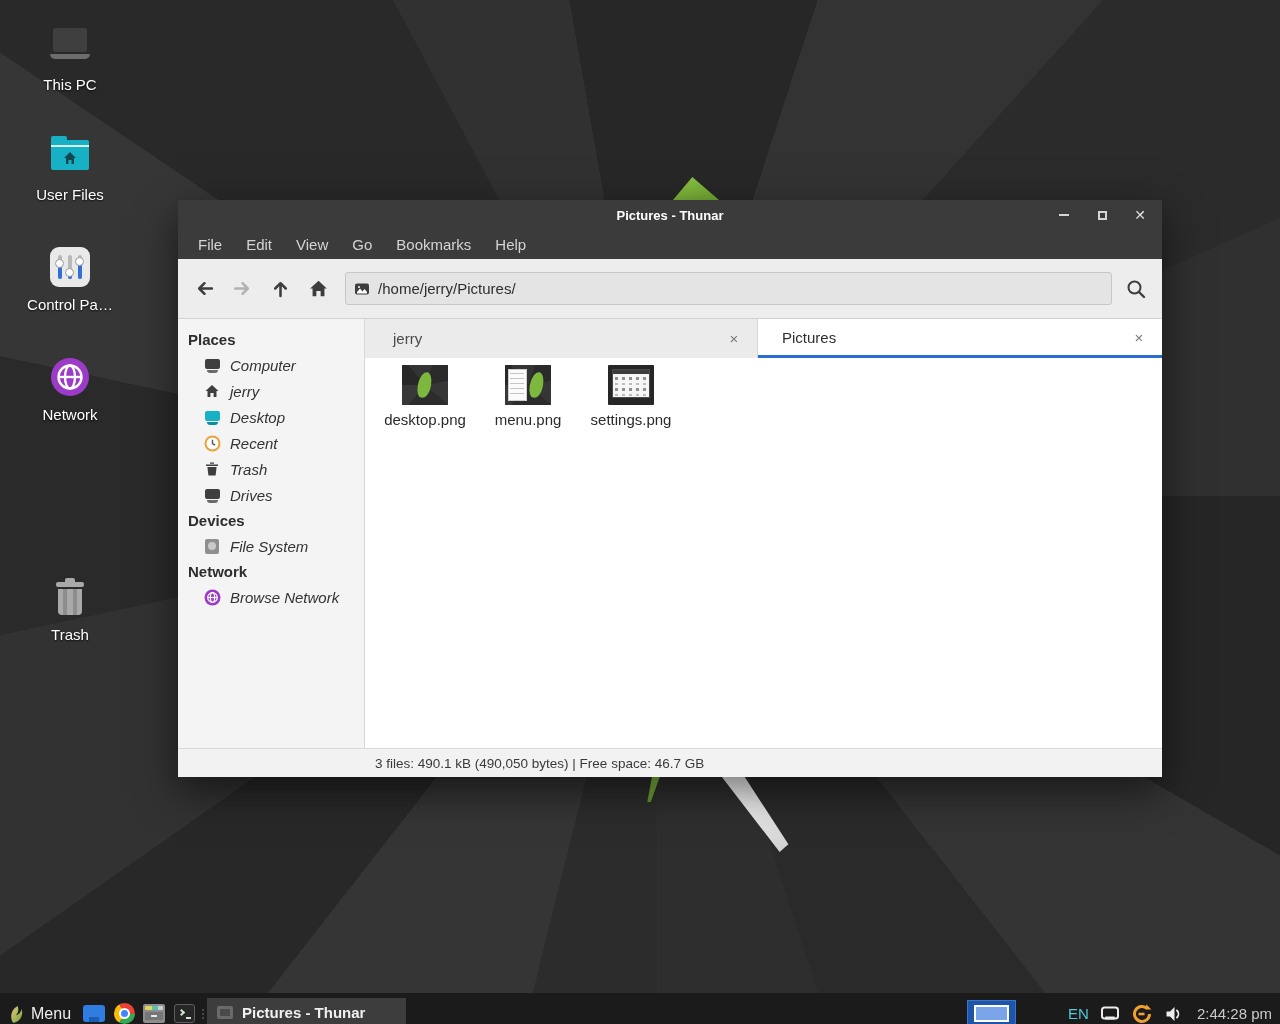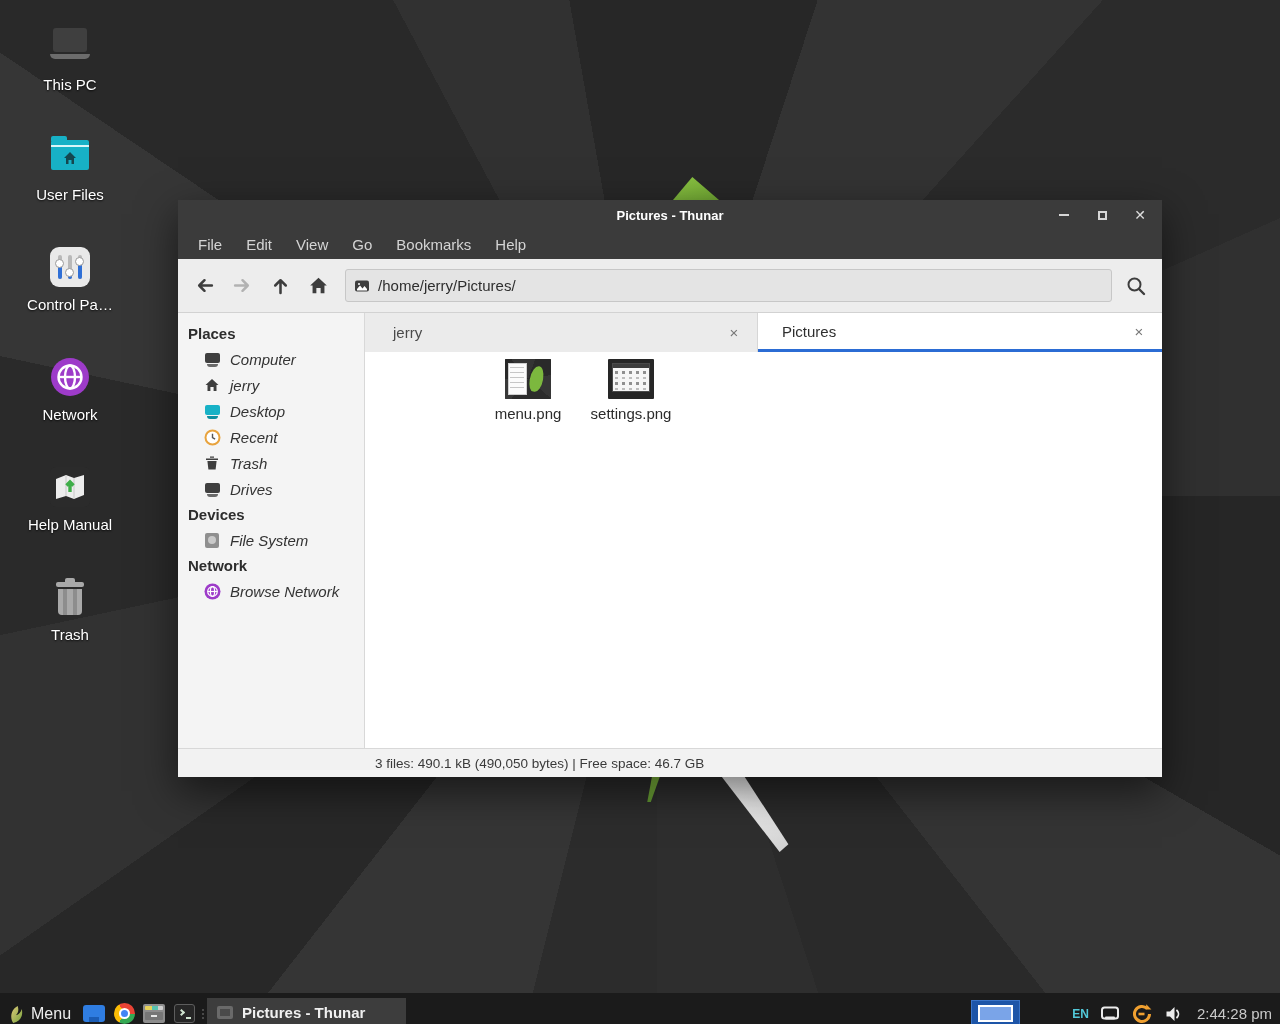--- a/index.html
+++ b/index.html
@@ -67,21 +67,21 @@
   .title-text { color:#fff; font-size:13px; font-weight:bold; }
   .win-controls { position:absolute; right:14px; top:0; height:30px; display:flex; align-items:center; gap:22px; }
   .wc { width:16px; height:16px; display:flex; align-items:center; justify-content:center; cursor:pointer; }
   .wc-min span { display:block; width:10px; height:2px; background:#d6d6d6; }
   .wc-max span { display:block; width:9px; height:9px; border:2px solid #d6d6d6; }
   .wc-close { color:#dedede; font-size:14px; font-weight:bold; }
 
   .menubar { height:29px; background:#3b3b3b; display:flex; align-items:center; padding-left:10px; gap:4px; }
   .menu-item { color:#d4d4d4; font-size:15px; padding:3px 10px; border-radius:3px; cursor:default; }
 
-  .toolbar { height:54px; background:#ededed; border-bottom:1px solid #d2d2d2; display:flex; align-items:center; padding:0 8px; }
+  .toolbar { height:60px; background:#ededed; border-bottom:1px solid #d2d2d2; display:flex; align-items:center; padding:0 8px; }
   .nav-btn { width:38px; height:34px; display:flex; align-items:center; justify-content:center; border-radius:3px; cursor:pointer; }
   .pathbar { margin-left:8px; width:772px; height:33px; background:#e4e4e4; border:1px solid #c7c7c7;
     border-radius:3px; display:flex; align-items:center; padding:0 8px; gap:8px; }
   .path-text { font-size:15px; color:#2e2e2e; }
   .search-btn { margin-left:6px; width:36px; height:34px; display:flex; align-items:center; justify-content:center; cursor:pointer; }
 
   .content { flex:1; display:flex; min-height:0; }
   .sidebar { width:187px; background:#f4f4f4; border-right:1px solid #d8d8d8; padding-top:8px; overflow:hidden; }
   .sb-header { font-size:15px; font-weight:bold; color:#2d2d2d; padding:4px 0 4px 10px; }
   .sb-item { display:flex; align-items:center; gap:9px; padding:3px 0 3px 26px; font-size:15px; color:#333; height:26px; cursor:pointer;font-style:italic; }
@@ -163,21 +163,21 @@
   .task-ico:after { content:""; position:absolute; left:3px; top:3px; width:10px; height:7px; background:#4a4a4a; }
   .task-label { font-size:15px; font-weight:bold; color:#f0f0f0; white-space:nowrap; }
 
   .tb-spacer { flex:1; }
 
   .ws-switcher { width:49px; height:27px; background:#1d55a8; border:1px solid #3a74c8;
     display:flex; align-items:center; justify-content:center; cursor:pointer; margin-right:52px; }
   .ws-inner { width:35px; height:17px; background:#7aa4e8; border:2px solid #ffffff; }
 
   .tray { display:flex; align-items:center; gap:10px; padding-right:8px; }
-  .tray-lang { font-size:12px; font-weight:bold; color:#52c8d8; cursor:pointer; }
+  .tray-lang { font-size:15px; font-weight:normal; color:#52c8d8; cursor:pointer; }
   .tray-ico { width:22px; height:22px; display:flex; align-items:center; justify-content:center; cursor:pointer; }
   .tray-time { font-size:15px; color:#c9c9c9; margin-left:2px; white-space:nowrap; }
 </style>
 </head>
 <body>
 
 <div class="screen">
   <div class="wallpaper"></div>
   <div class="leaf-tip-top"></div>
   <div class="leaf-sliver-bottom"></div>
@@ -221,31 +221,20 @@
         <circle cx="20" cy="20" r="19" fill="#9d3bc9"></circle>
         <g stroke="#ffffff" fill="none" stroke-width="2.4">
           <circle cx="20" cy="20" r="11.5"></circle>
           <ellipse cx="20" cy="20" rx="5" ry="11.5"></ellipse>
           <path d="M8.5 20h23"></path>
         </g>
       </svg>
     </div>
     <div class="dlabel">Network</div>
   </div>
-  <div class="desk-icon" style="top:464px">
-    <div class="dico">
-      <svg class="ico-map" viewBox="0 0 40 40">
-        <rect width="40" height="40" rx="6" fill="#2b2b2b"></rect>
-        <path d="M6 12 L16 8 L24 11 L34 8 V28 L24 32 L16 29 L6 32 Z" fill="#ededed"></path>
-        <path d="M16 8 V29 M24 11 V32" stroke="#c9c9c9" stroke-width="1"></path>
-        <path d="M20 25 V15 M16.5 18.5 L20 15 L23.5 18.5" stroke="#3fae49" stroke-width="3.4" fill="none"></path>
-      </svg>
-    </div>
-    <div class="dlabel">Help Manual</div>
-  </div>
   <div class="desk-icon" style="top:574px">
     <div class="dico">
       <div class="ico-trashcan">
           <span class="lid"></span>
           <span class="body"></span>
         </div>
     </div>
     <div class="dlabel">Trash</div>
   </div>
 
@@ -384,20 +373,27 @@
             <span class="tab-label">jerry</span>
             <span class="tab-close">×</span>
           </div>
           <div class="tab tab-active">
             <span class="tab-label">Pictures</span>
             <span class="tab-close">×</span>
           </div>
         </div>
 
         <div class="file-area">
+          <div class="file-item" style="left:12px">
+            <div class="thumb">
+              <div class="rays"></div>
+                <div class="leafblob"></div>
+            </div>
+            <div class="file-label">desktop.png</div>
+          </div>
           <div class="file-item" style="left:115px">
             <div class="thumb">
               <div class="rays"></div>
               <div class="leafblob" style="left:25px"></div>
               <div class="panel"></div>
                 <div class="panel-lines"></div>
             </div>
             <div class="file-label">menu.png</div>
           </div>
           <div class="file-item" style="left:218px">

